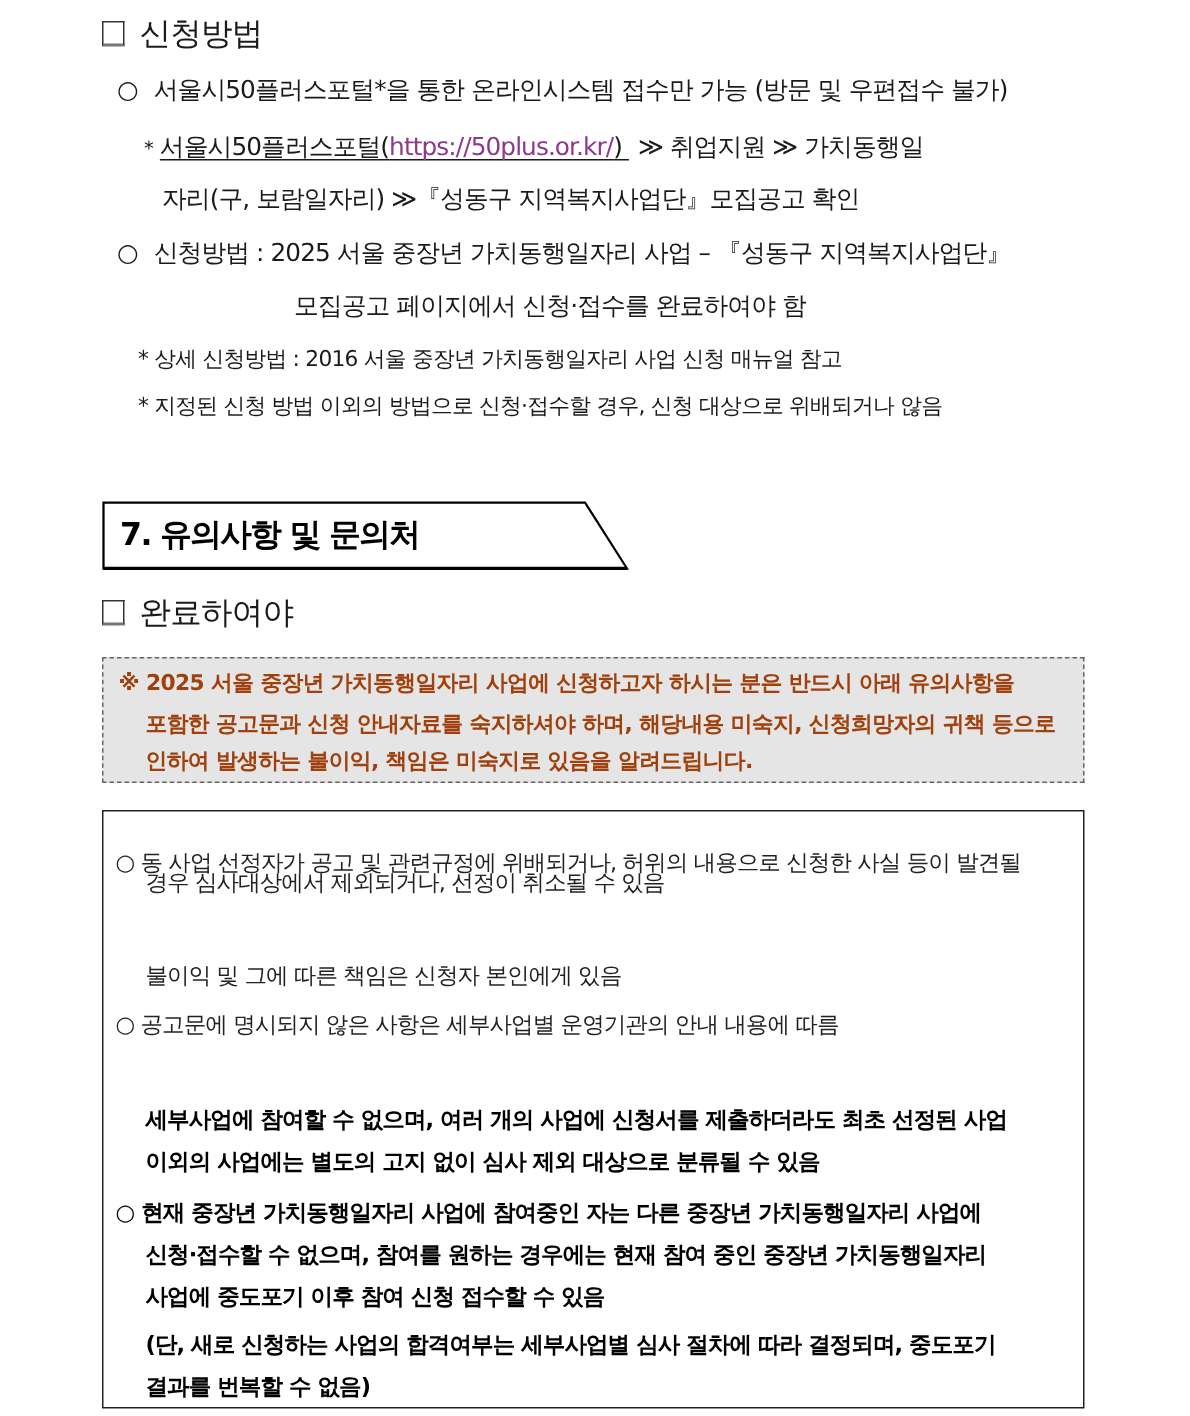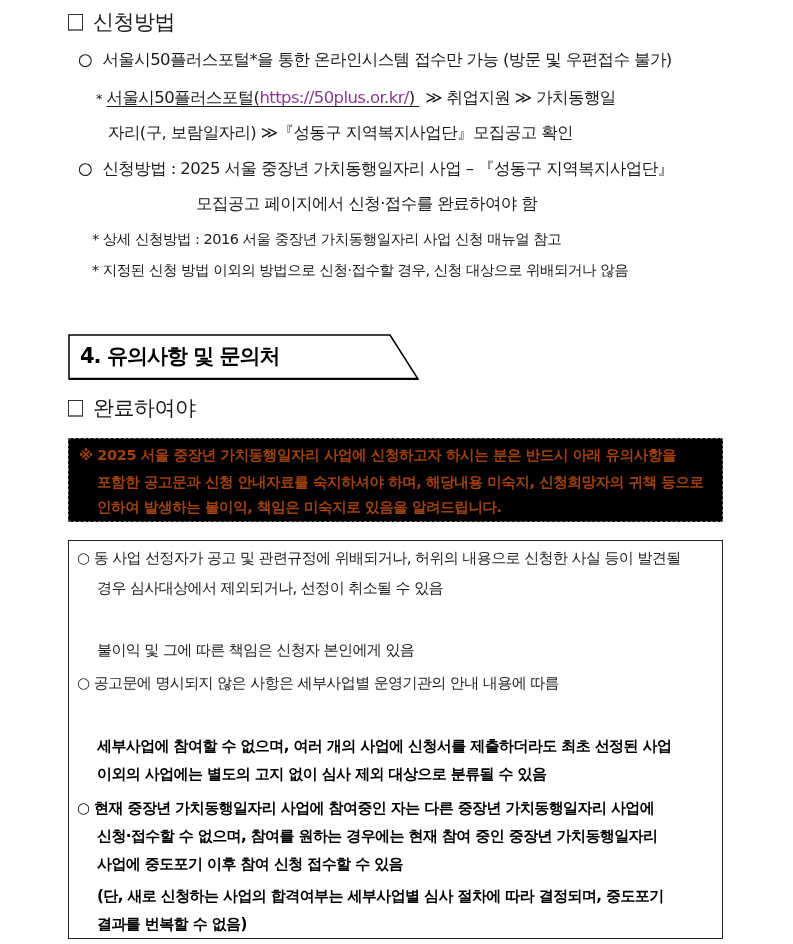--- a/index.html
+++ b/index.html
@@ -26,21 +26,21 @@
   }
   .section-tab svg { position: absolute; left: 0; top: 0; }
   .section-tab .label {
     position: absolute; left: 12px; top: 8px; font-size: 21px; font-weight: bold;
     letter-spacing: -1px; color: #000;
   }
 
   
   .notice {
     position: absolute; left: 68px; top: 438px; width: 655px; height: 84px;
-    background: #000000; border: 1px dashed #666; box-sizing: border-box;
+    background: #e5e5e5; border: 1px dashed #666; box-sizing: border-box;
   }
   .notice .ln {
     position: absolute; font-size: 14.5px; font-weight: bold; color: #a0410d;
     letter-spacing: -0.4px; white-space: nowrap;
   }
 
   
   .rules {
     position: absolute; left: 68px; top: 540px; width: 655px; height: 399px;
     border: 1.5px solid #222; box-sizing: border-box;
@@ -78,36 +78,36 @@
 <div class="abs line" style="left:196px; top:193px;">모집공고 페이지에서 신청·접수를 완료하여야 함</div>
 
 <div class="abs small" style="left:92px; top:230px;">* 상세 신청방법 : 2016 서울 중장년 가치동행일자리 사업 신청 매뉴얼 참고</div>
 <div class="abs small" style="left:92px; top:261px;">* 지정된 신청 방법 이외의 방법으로 신청·접수할 경우, 신청 대상으로 위배되거나 않음</div>
 
 <div class="section-tab">
   <svg width="352" height="46" viewBox="0 0 352 46">
     <polygon points="1,1 322,1 350,45 1,45" fill="#ffffff" stroke="#000" stroke-width="1.5"></polygon>
     <line x1="1" y1="45" x2="350" y2="45" stroke="#000" stroke-width="2.5"></line>
   </svg>
-  <span class="label">4. 유의사항 및 문의처</span>
+  <span class="label">7. 유의사항 및 문의처</span>
 </div>
 
 <div class="abs heading" style="left:68px; top:394px;">
   <span class="checkbox"></span>
   <span>완료하여야</span>
 </div>
 
 <div class="notice">
   <div class="ln" style="left:10px; top:7px;">※ 2025 서울 중장년 가치동행일자리 사업에 신청하고자 하시는 분은 반드시 아래 유의사항을</div>
   <div class="ln" style="left:28px; top:34px;">포함한 공고문과 신청 안내자료를 숙지하셔야 하며, 해당내용 미숙지, 신청희망자의 귀책 등으로</div>
   <div class="ln" style="left:28px; top:59px;">인하여 발생하는 불이익, 책임은 미숙지로 있음을 알려드립니다.</div>
 </div>
 
 <div class="rules">
-  <div class="ln" style="left:8px; top:8px;text-align:center;">○ 동 사업 선정자가 공고 및 관련규정에 위배되거나, 허위의 내용으로 신청한 사실 등이 발견될</div>
+  <div class="ln" style="left:8px; top:25px;text-align:center;">○ 동 사업 선정자가 공고 및 관련규정에 위배되거나, 허위의 내용으로 신청한 사실 등이 발견될</div>
   <div class="ln" style="left:28px; top:38px;">경우 심사대상에서 제외되거나, 선정이 취소될 수 있음</div>
 
   <div class="ln" style="left:28px; top:100px;">불이익 및 그에 따른 책임은 신청자 본인에게 있음</div>
 
   <div class="ln" style="left:8px; top:133px;">○ 공고문에 명시되지 않은 사항은 세부사업별 운영기관의 안내 내용에 따름</div>
 
   <div class="ln bold" style="left:28px; top:224px;">이외의 사업에는 별도의 고지 없이 심사 제외 대상으로 분류될 수 있음</div>
   <div class="ln bold" style="left:28px; top:196px;">세부사업에 참여할 수 없으며, 여러 개의 사업에 신청서를 제출하더라도 최초 선정된 사업</div>
 
   <div class="ln bold" style="left:8px; top:258px;">○ 현재 중장년 가치동행일자리 사업에 참여중인 자는 다른 중장년 가치동행일자리 사업에</div>

